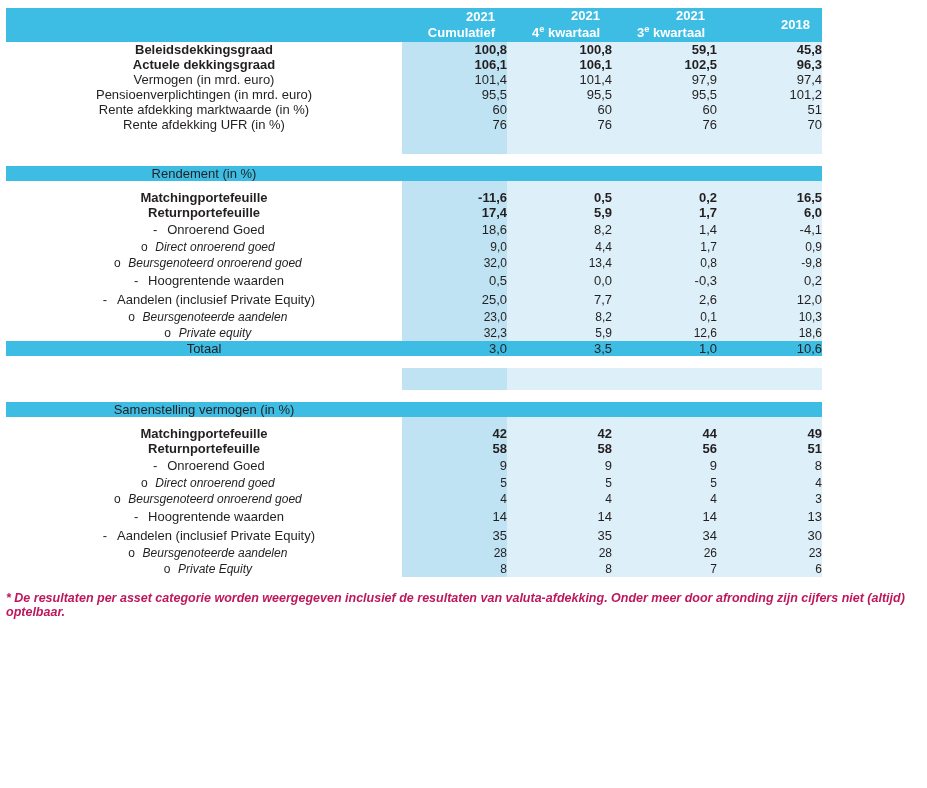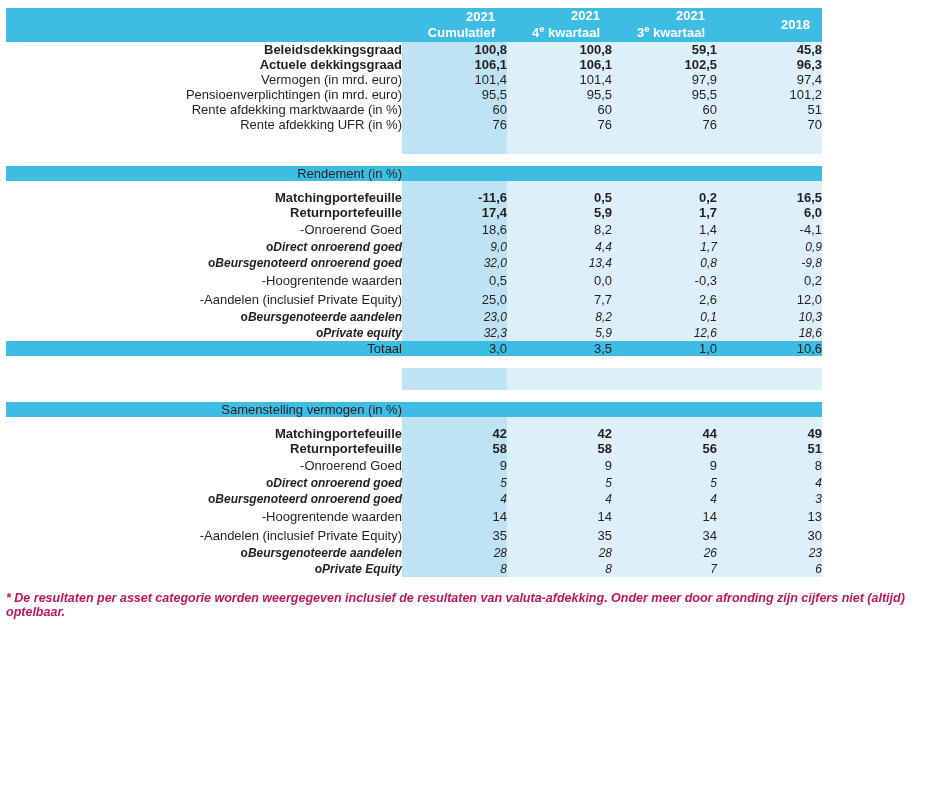--- a/index.html
+++ b/index.html
@@ -29,21 +29,21 @@
   table.fin col.c-label { width: 396px; }
   table.fin col.c-num   { width: 105px; }
   table.fin td, table.fin th {
     padding: 0;
     vertical-align: middle;
   }
 
   
   .lbl {
     padding: 4px 6px 4px 10px;
-    text-align: right;
+    text-align: center;
     white-space: nowrap;
   }
   .num {
     padding: 4px 12px 4px 4px;
     text-align: right;
     white-space: nowrap;
   }
 
   
   .band-a { background: #bfe3f2; }  
@@ -82,25 +82,25 @@
 
   .bold td { font-weight: bold; }
 
   
   .spacer td { height: 9px; line-height: 9px; font-size: 1px; }
   .spacer-tall td { height: 22px; line-height: 22px; font-size: 1px; }
   .gap-white td { background: #ffffff; height: 12px; line-height: 12px; font-size: 1px; }
 
   
   .ind1 { padding-left: 18px; }
-  .ind2 { padding-left: 58px; font-style: italic; font-size: 12px; font-weight: bold; }
+  .ind2 { padding-left: 58px; font-style: italic; font-size: 12px; }
   .dash-mark { display: inline-block; width: 24px; }
   .circ-mark { display: inline-block; width: 22px; font-style: normal; }
   .lvl2 { font-size: 12px; }
-  tr.lvl2 td.num { font-style: italic; font-size: 12px; }
+  tr.lvl2 td.num { font-size: 12px; }
   tr.lvl1 td, tr.lvl1 td.num { font-size: 13px; }
   tr.lvl1 td { padding-top: 2px; padding-bottom: 2px; }
   tr.lvl2 td { padding-top: 1px; padding-bottom: 1px; }
 
   .footnote {
     margin: 14px 0 0 6px;
     width: 900px;
     font-size: 12.5px;
     font-style: italic;
     font-weight: bold;

